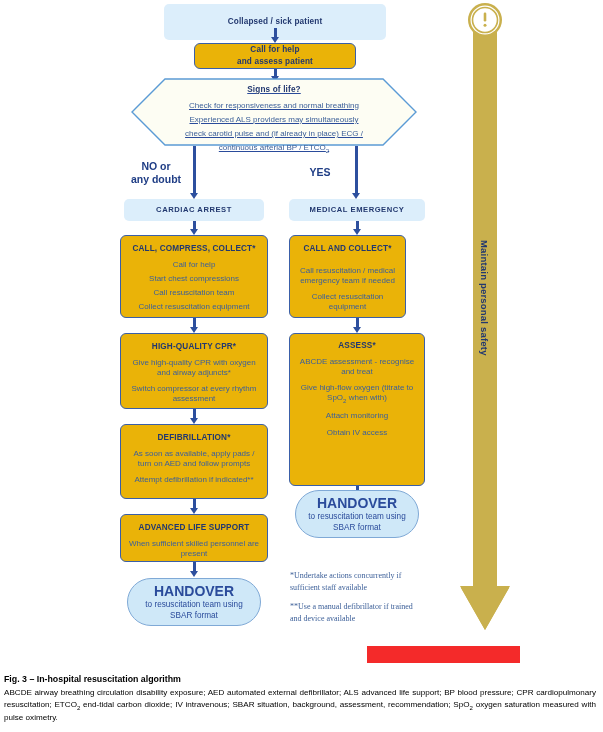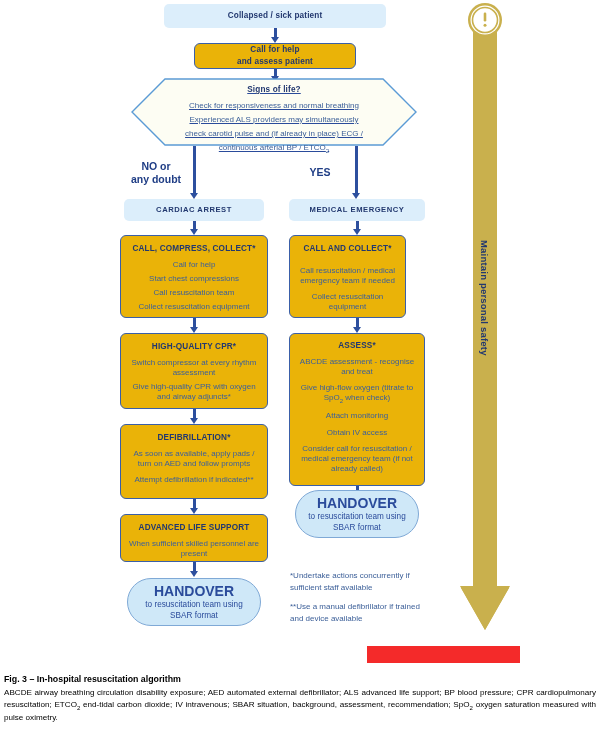--- a/index.html
+++ b/index.html
@@ -153,21 +153,21 @@
     margin-bottom: 2px;
   }
   .caption-body { text-align: justify; }
   sub { font-size: .75em; }
 </style>
 </head>
 <body>
 
 <div class="canvas">
 
-  <div class="node node-fill-blue" style="left:164px; top:4px; width:222px; height:24px; display:flex; align-items:center; justify-content:center;">
+  <div class="node node-fill-blue" style="left:164px; top:4px; width:222px; height:36px; display:flex; align-items:center; justify-content:center;">
     <span class="title" style="margin-bottom:0;">Collapsed / sick patient</span>
   </div>
 
   <div class="conn" style="left:273.5px; top:28px; height:10px;"></div>
   <div class="conn-head" style="left:270.5px; top:37px;"></div>
 
   <div class="node node-cream" style="left:194px; top:43px; width:162px; height:26px; display:flex; flex-direction:column; align-items:center; justify-content:center;">
     <div class="title" style="margin-bottom:1px;">Call for help</div>
     <div class="title" style="margin-bottom:0;">and assess patient</div>
   </div>
@@ -212,22 +212,22 @@
     <div class="line">Call for help</div>
     <div class="line">Start chest compressions</div>
     <div class="line">Call resuscitation team</div>
     <div class="line">Collect resuscitation equipment</div>
   </div>
   <div class="conn" style="left:192.5px; top:318px; height:10px;"></div>
   <div class="conn-head" style="left:189.5px; top:327px;"></div>
 
   <div class="node node-cream" style="left:120px; top:333px; width:148px; height:76px; padding:8px 7px 0;">
     <div class="title">HIGH-QUALITY CPR*</div>
+    <div class="line" style="margin-bottom:6px;">Give high-quality CPR with oxygen and airway adjuncts*</div>
     <div class="line">Switch compressor at every rhythm assessment</div>
-    <div class="line" style="margin-bottom:6px;">Give high-quality CPR with oxygen and airway adjuncts*</div>
   </div>
   <div class="conn" style="left:192.5px; top:409px; height:10px;"></div>
   <div class="conn-head" style="left:189.5px; top:418px;"></div>
 
   <div class="node node-cream" style="left:120px; top:424px; width:148px; height:75px; padding:8px 7px 6px;">
     <div class="title">DEFIBRILLATION*</div>
     <div class="line" style="margin-bottom:6px;">As soon as available, apply pads / turn on AED and follow prompts</div>
     <div class="line">Attempt defibrillation if indicated**</div>
   </div>
   <div class="conn" style="left:192.5px; top:499px; height:10px;"></div>
@@ -256,35 +256,34 @@
     <div class="title" style="margin-bottom:11px;">CALL AND COLLECT*</div>
     <div class="line" style="margin-bottom:6px;">Call resuscitation / medical emergency team if needed</div>
     <div class="line">Collect resuscitation equipment</div>
   </div>
   <div class="conn" style="left:355.5px; top:318px; height:10px;"></div>
   <div class="conn-head" style="left:352.5px; top:327px;"></div>
 
   <div class="node node-cream" style="left:289px; top:333px; width:136px; height:153px; padding:7px 7px 6px;">
     <div class="title">ASSESS*</div>
     <div class="line" style="margin-bottom:6px;">ABCDE assessment - recognise and treat</div>
-    <div class="line" style="margin-bottom:6px;"><span>Give high-flow oxygen (titrate to SpO</span><sub>2</sub><span> when check)</span></div>
+    <div class="line" style="margin-bottom:6px;"><span>Give high-flow oxygen (titrate to SpO</span><sub>2</sub><span> when with)</span></div>
     <div class="line" style="margin-bottom:6px;">Attach monitoring</div>
     <div class="line" style="margin-bottom:6px;">Obtain IV access</div>
-    <div class="line">Consider call for resuscitation / medical emergency team (if not already called)</div>
   </div>
   <div class="conn" style="left:355.5px; top:486px; height:10px;"></div>
   <div class="conn-head" style="left:352.5px; top:495px;"></div>
 
   <div class="node node-pill" style="left:295px; top:490px; width:124px; height:48px; display:flex; flex-direction:column; align-items:center; justify-content:center;">
     <div class="pill-title">HANDOVER</div>
     <div class="pill-line">to resuscitation team using</div>
     <div class="pill-line">SBAR format</div>
   </div>
 
-  <div class="footnotes" style="left:290px; top:570px; width:135px;">
+  <div class="footnotes" style="left:290px; top:570px; width:135px;font-family:Liberation Serif, serif;">
     <p>*Undertake actions concurrently if sufficient staff available</p>
     <p>**Use a manual defibrillator if trained and device available</p>
   </div>
 
   <div class="safety-arrow" style="left:455px; top:2px; width:60px; height:634px;">
     <svg width="60" height="634" viewBox="0 0 60 634">
       <path d="M11,18 L35,18 L35,586 L47,586 L23,628 L-1,586 L11,586 Z" fill="#c9b04d" transform="translate(7,0)"></path>
       <rect x="18" y="10" width="24" height="580" fill="#c9b04d"></rect>
       <polygon points="5,584 55,584 30,628" fill="#c9b04d"></polygon>
       <circle cx="30" cy="18" r="17" fill="#c9b04d"></circle>

